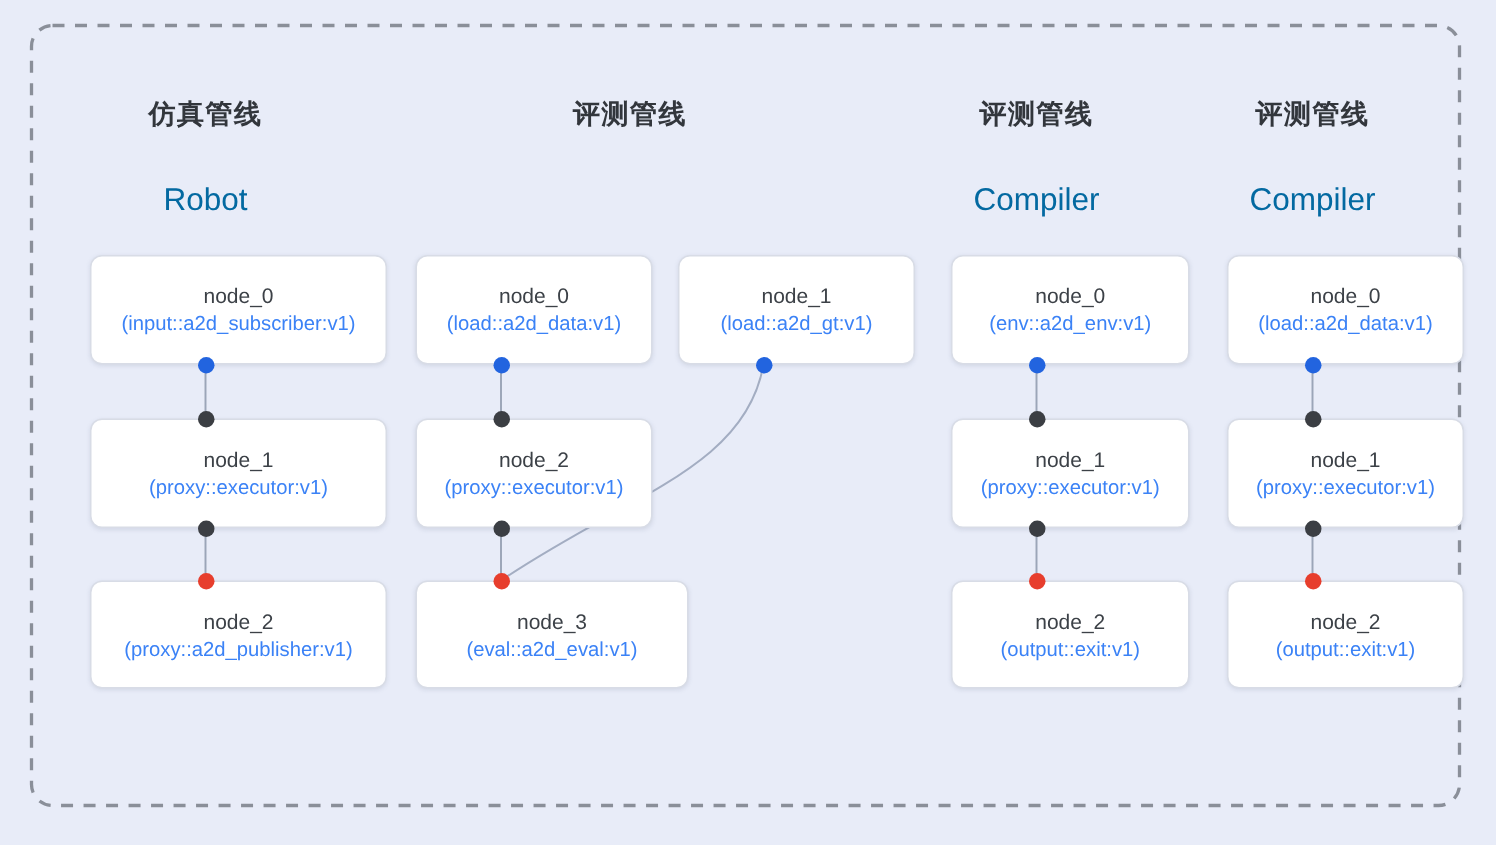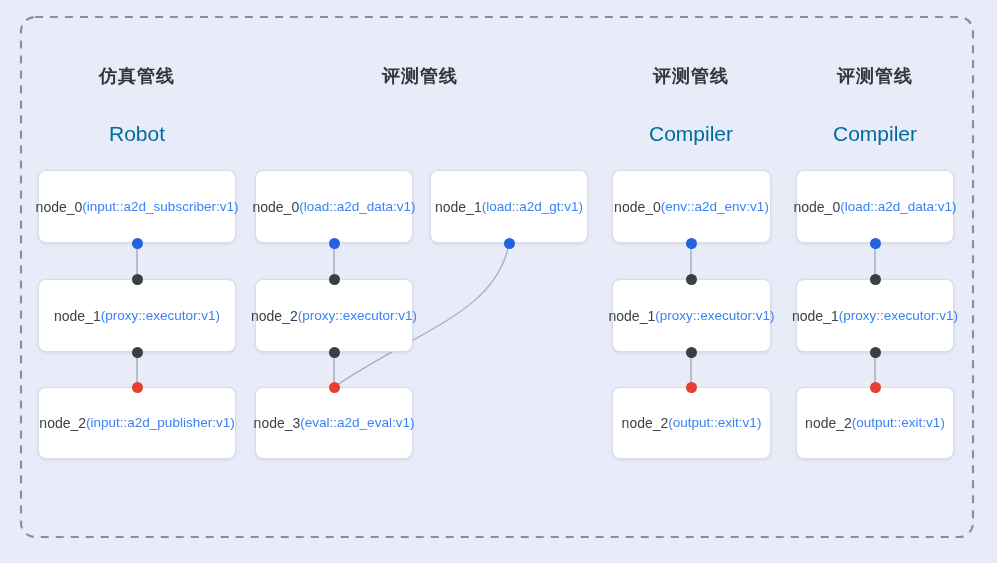--- a/index.html
+++ b/index.html
@@ -17,22 +17,23 @@
   .title-en {
     position:absolute; top:122px; width:220px; text-align:center;
     font-size:21px; font-weight:400; color:#0369a1;
   }
   .node {
     position:absolute; height:73px;
     background:#ffffff;
     border:1px solid #d8dce6;
     border-radius:8px;
     box-shadow:0 1px 3px rgba(110,120,150,0.18);
-    display:flex; flex-direction:row; justify-content:center; align-items:center;
+    display:flex; flex-direction:column; justify-content:center; align-items:center;
     row-gap:3px;
+    margin-left:22px;
   }
   .node-title { font-size:14px; color:#3c4147; line-height:16px; }
   .node-spec  { font-size:13.5px; color:#3b82f6; line-height:16px; }
   .dot {
     position:absolute; width:11px; height:11px; border-radius:50%;
   }
   .dot.blue  { background:#2264df; }
   .dot.black { background:#3b3e43; }
   .dot.red   { background:#e73e2d; }
 </style>
@@ -69,36 +70,36 @@
   <div class="node" style="left:38px;top:170px;width:198px">
     <div class="node-title">node_0</div>
     <div class="node-spec">(input::a2d_subscriber:v1)</div>
   </div>
   <div class="node" style="left:38px;top:279px;width:198px">
     <div class="node-title">node_1</div>
     <div class="node-spec">(proxy::executor:v1)</div>
   </div>
   <div class="node" style="left:38px;top:387px;width:198px;height:72px">
     <div class="node-title">node_2</div>
-    <div class="node-spec">(input::a2d_publisher:v1)</div>
+    <div class="node-spec">(proxy::a2d_publisher:v1)</div>
   </div>
 
   <div class="node" style="left:255px;top:170px;width:158px">
     <div class="node-title">node_0</div>
     <div class="node-spec">(load::a2d_data:v1)</div>
   </div>
   <div class="node" style="left:430px;top:170px;width:158px">
     <div class="node-title">node_1</div>
     <div class="node-spec">(load::a2d_gt:v1)</div>
   </div>
   <div class="node" style="left:255px;top:279px;width:158px">
     <div class="node-title">node_2</div>
     <div class="node-spec">(proxy::executor:v1)</div>
   </div>
-  <div class="node" style="left:255px;top:387px;width:158px;height:72px">
+  <div class="node" style="left:255px;top:387px;width:182px;height:72px">
     <div class="node-title">node_3</div>
     <div class="node-spec">(eval::a2d_eval:v1)</div>
   </div>
 
   <div class="node" style="left:612px;top:170px;width:159px">
     <div class="node-title">node_0</div>
     <div class="node-spec">(env::a2d_env:v1)</div>
   </div>
   <div class="node" style="left:612px;top:279px;width:159px">
     <div class="node-title">node_1</div>

